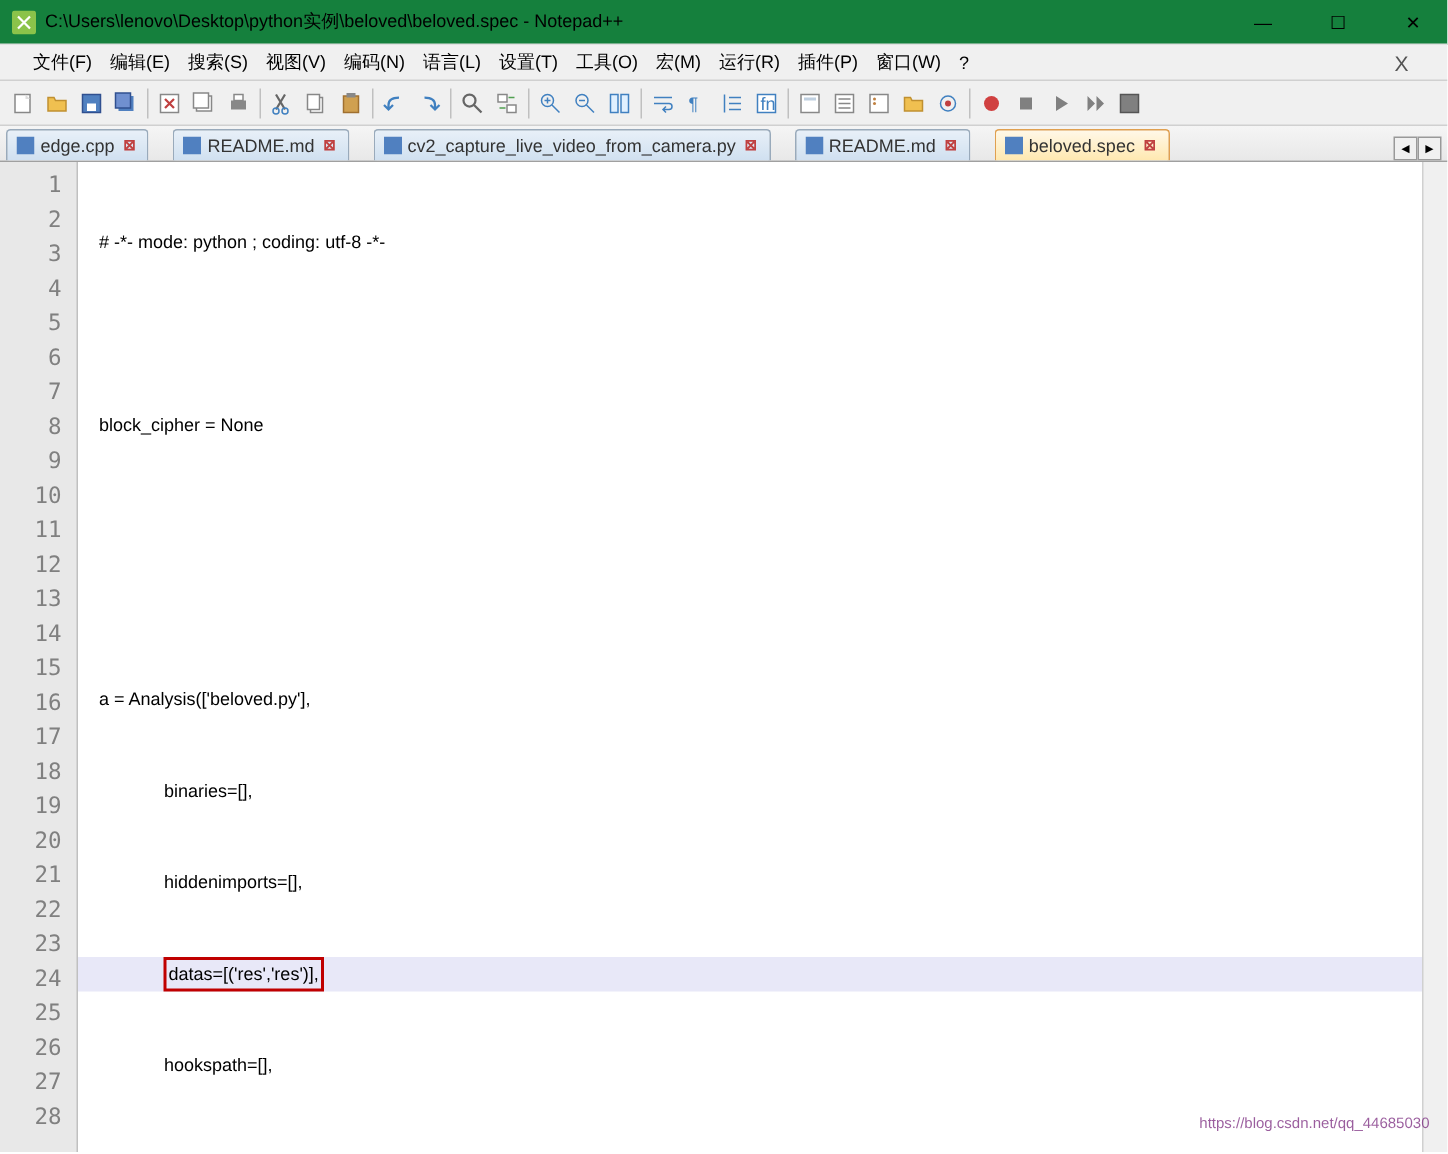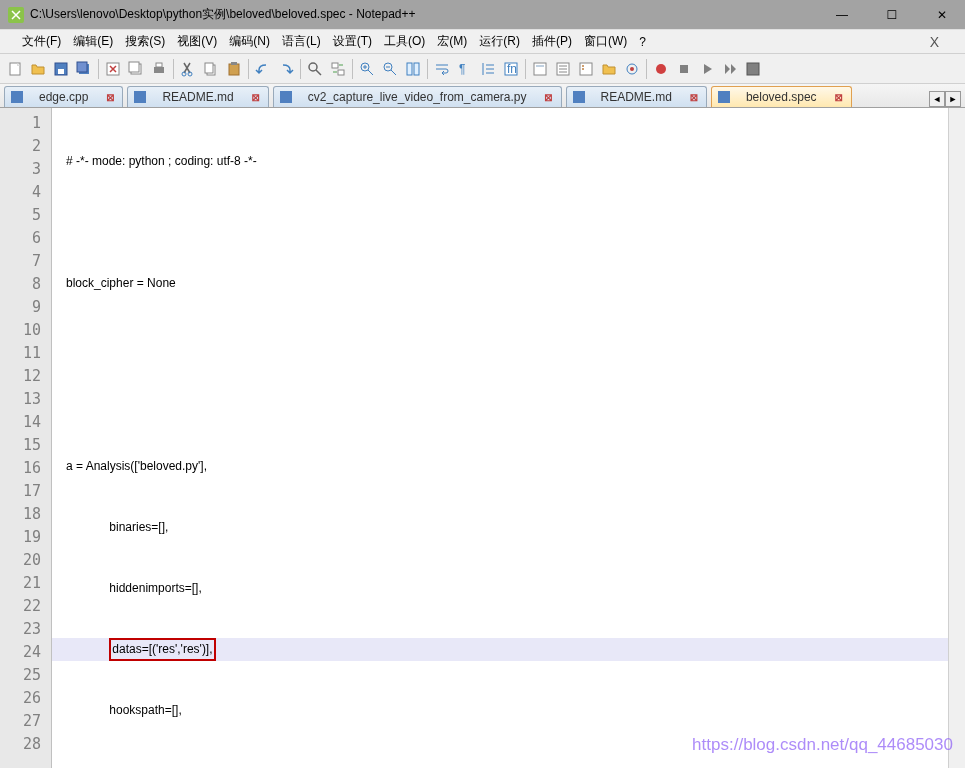--- a/index.html
+++ b/index.html
@@ -1,43 +1,43 @@
 <!DOCTYPE html>
 <html><head>
 <meta charset="utf-8">
 <style>
 * { margin: 0; padding: 0; box-sizing: border-box; font-family: "Segoe UI", Tahoma, sans-serif; font-size: 12px; }
 body { background: #fff; width: 965px; height: 769px; overflow: hidden; position: relative; }
-.titlebar { height: 30px; background: #a3a3a3; display: flex; align-items: center; padding: 0 8px; border-bottom: 1px solid #e0e0e0; }
+.titlebar { height: 30px; background: #15803d; display: flex; align-items: center; padding: 0 8px; border-bottom: 1px solid #e0e0e0; }
 .titlebar-icon { width: 16px; height: 16px; margin-right: 6px; }
 .titlebar-text { flex: 1; font-size: 12px; color: #000; }
 .win-controls { display: flex; gap: 20px; align-items: center; }
 .win-btn { width: 30px; height: 20px; display: flex; align-items: center; justify-content: center; color: #000; font-size: 12px; }
 .menubar { height: 24px; display: flex; align-items: center; padding: 0 16px; background: #f0f0f0; border-bottom: 1px solid #d0d0d0; }
 .menu-item { padding: 2px 6px; font-size: 12px; color: #000; cursor: default; }
 .menu-close { margin-left: auto; padding-right: 10px; font-size: 14px; color: #555; }
 .toolbar { height: 30px; background: #f0f0f0; display: flex; align-items: center; padding: 2px 4px; gap: 1px; border-bottom: 1px solid #d0d0d0; }
 .tb-btn { width: 22px; height: 22px; display: flex; align-items: center; justify-content: center; border: 1px solid transparent; border-radius: 2px; }
 .tb-sep { width: 1px; height: 20px; background: #c0c0c0; margin: 0 2px; }
 .tabbar { height: 24px; background: linear-gradient(#f5f5f5,#e8e8e8); display: flex; align-items: flex-end; padding: 0 4px; border-bottom: 1px solid #a0a0a0; }
-.tab { height: 21px; padding: 0 6px; background: linear-gradient(#e8f0f8,#d0e0f0); border: 1px solid #9ab; border-bottom: none; border-radius: 3px 3px 0 0; display: flex; align-items: center; gap: 16px; margin-right: 4px; font-size: 11px; color: #333; }
+.tab { height: 21px; padding: 0 6px; background: linear-gradient(#e8f0f8,#d0e0f0); border: 1px solid #9ab; border-bottom: none; border-radius: 3px 3px 0 0; display: flex; align-items: center; gap: 4px; margin-right: 16px; font-size: 11px; color: #333; }
 .tab.active { background: linear-gradient(#fff8e8,#ffe8b0); border-color: #e0a050; }
 .tab-icon { width: 12px; height: 12px; }
 .tab-close { width: 12px; height: 12px; color: #c04040; font-weight: bold; font-size: 10px; display: flex; align-items: center; justify-content: center; }
 .tabbar-nav { margin-left: auto; display: flex; gap: 0; }
 .tabbar-nav-btn { width: 16px; height: 16px; border: 1px solid #999; background: #f0f0f0; display: flex; align-items: center; justify-content: center; font-size: 9px; }
 .editor { display: flex; height: 660px; position: relative; }
 .gutter { width: 52px; background: #e8e8e8; border-right: 1px solid #c0c0c0; text-align: right; padding-right: 10px; padding-top: 4px; }
 .gutter .ln { height: 23px; line-height: 23px; font-family: Consolas, monospace; font-size: 15px; color: #808080; }
 .code { flex: 1; padding-top: 4px; font-family: Consolas, "Courier New", monospace; font-size: 17px; color: #000; white-space: pre; overflow: hidden; }
 .code .line { height: 23px; line-height: 23px; padding-left: 14px; }
 .code .hl-line { background: #e8e8f8; }
 .hl-box { border: 2px solid #c00000; display: inline-block; padding: 0 1px; line-height: 19px; }
 .scrollbar-v { position: absolute; right: 0; top: 108px; width: 17px; height: 660px; background: #f0f0f0; border-left: 1px solid #d0d0d0; }
-.watermark { position: absolute; right: 12px; bottom: 14px; color: #8b5cf6; font-size: 17px; opacity: 0.7; margin-left: 39px; }
+.watermark { position: absolute; right: 12px; bottom: 14px; color: #701a75; font-size: 10px; opacity: 0.7; margin-left: 39px; }
 </style>
 </head>
 <body>
 
 <div class="titlebar">
   <span class="titlebar-icon">
     <svg viewBox="0 0 16 16">
         <rect width="16" height="16" fill="#8bc34a" rx="2"></rect>
         <path d="M4 4 L12 12 M4 12 L12 4" stroke="#fff" stroke-width="1.5"></path>
       </svg>

